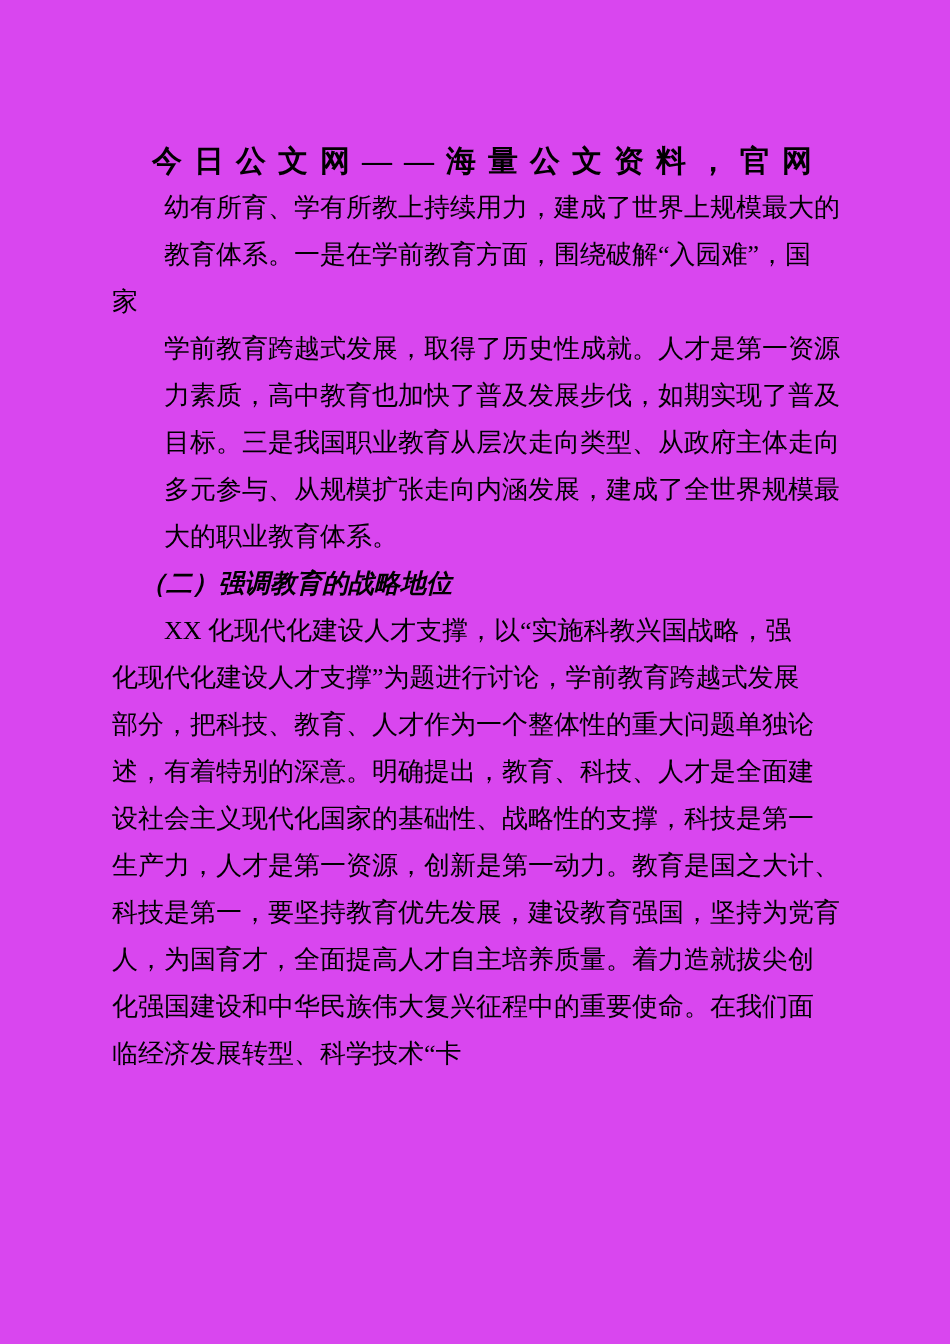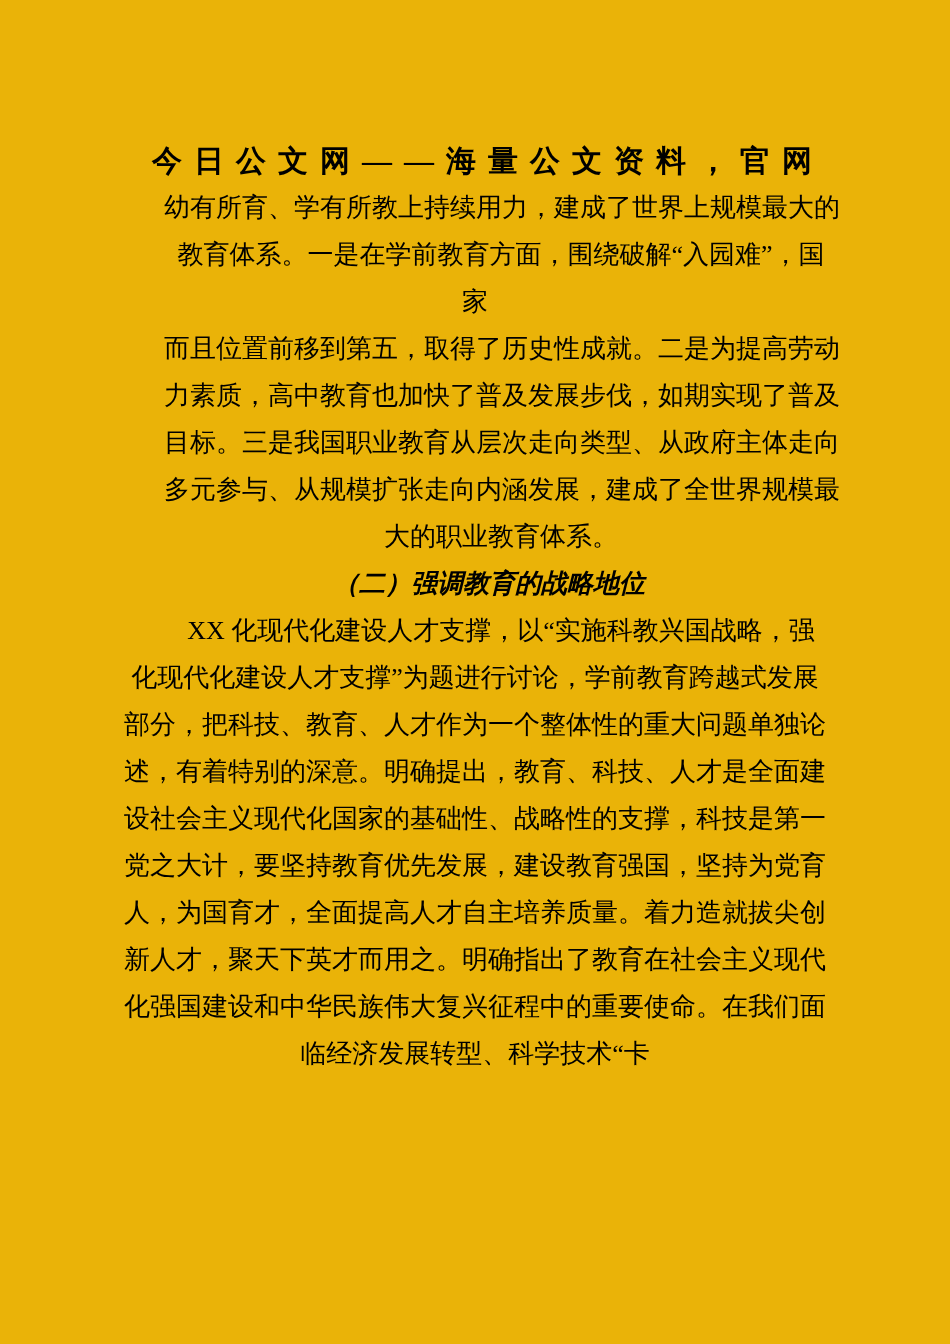--- a/index.html
+++ b/index.html
@@ -5,21 +5,21 @@
   * { margin: 0; padding: 0; box-sizing: border-box; }
   html, body {
     width: 950px;
     background: #ffffff;
     font-family: "Liberation Serif", "DejaVu Serif", serif;
     color: #000000;
   }
   .page {
     width: 950px;
     height: 1344px;
-    background: #eab308;
+    background: #d946ef;
     overflow: hidden;
     position: relative;
   }
   .doc {
     width: 726px;
     margin-left: 112px;
     padding-top: 138px;
   }
   .hdr-title {
     font-weight: bold;
@@ -33,52 +33,51 @@
     font-weight: bold;
     font-family: "Liberation Mono", "DejaVu Sans Mono", monospace;
     font-size: 24px;
     line-height: 46px;
     letter-spacing: 0px;
   }
   .line {
     font-size: 26px;
     line-height: 47px;
     white-space: nowrap;
-    text-align: center;
   }
   .indent { text-indent: 52px; }
   .flush  { text-indent: 0; }
   .heading {
     font-weight: bold;
     text-indent: 28px;
     font-style: italic;
   }
 </style>
 </head>
 <body>
 
 <div class="page">
   <div class="doc">
 
     <div class="hdr-title">今日公文网——海量公文资料，官网</div>
 
     <div class="line indent">幼有所育、学有所教上持续用力，建成了世界上规模最大的</div>
     <div class="line indent">教育体系。一是在学前教育方面，围绕破解“入园难”，国</div>
     <div class="line flush">家</div>
-    <div class="line indent">而且位置前移到第五，取得了历史性成就。二是为提高劳动</div>
+    <div class="line indent">学前教育跨越式发展，取得了历史性成就。人才是第一资源</div>
     <div class="line indent">力素质，高中教育也加快了普及发展步伐，如期实现了普及</div>
     <div class="line indent">目标。三是我国职业教育从层次走向类型、从政府主体走向</div>
     <div class="line indent">多元参与、从规模扩张走向内涵发展，建成了全世界规模最</div>
     <div class="line indent">大的职业教育体系。</div>
     <div class="line heading">（二）强调教育的战略地位</div>
     <div class="line indent">XX 化现代化建设人才支撑，以“实施科教兴国战略，强</div>
     <div class="line flush">化现代化建设人才支撑”为题进行讨论，学前教育跨越式发展</div>
     <div class="line flush">部分，把科技、教育、人才作为一个整体性的重大问题单独论</div>
     <div class="line flush">述，有着特别的深意。明确提出，教育、科技、人才是全面建</div>
     <div class="line flush">设社会主义现代化国家的基础性、战略性的支撑，科技是第一</div>
-    <div class="line flush">党之大计，要坚持教育优先发展，建设教育强国，坚持为党育</div>
+    <div class="line flush">生产力，人才是第一资源，创新是第一动力。教育是国之大计、</div>
+    <div class="line flush">科技是第一，要坚持教育优先发展，建设教育强国，坚持为党育</div>
     <div class="line flush">人，为国育才，全面提高人才自主培养质量。着力造就拔尖创</div>
-    <div class="line flush">新人才，聚天下英才而用之。明确指出了教育在社会主义现代</div>
     <div class="line flush">化强国建设和中华民族伟大复兴征程中的重要使命。在我们面</div>
     <div class="line flush">临经济发展转型、科学技术“卡</div>
 
   </div>
 </div>
 
 </body></html>

